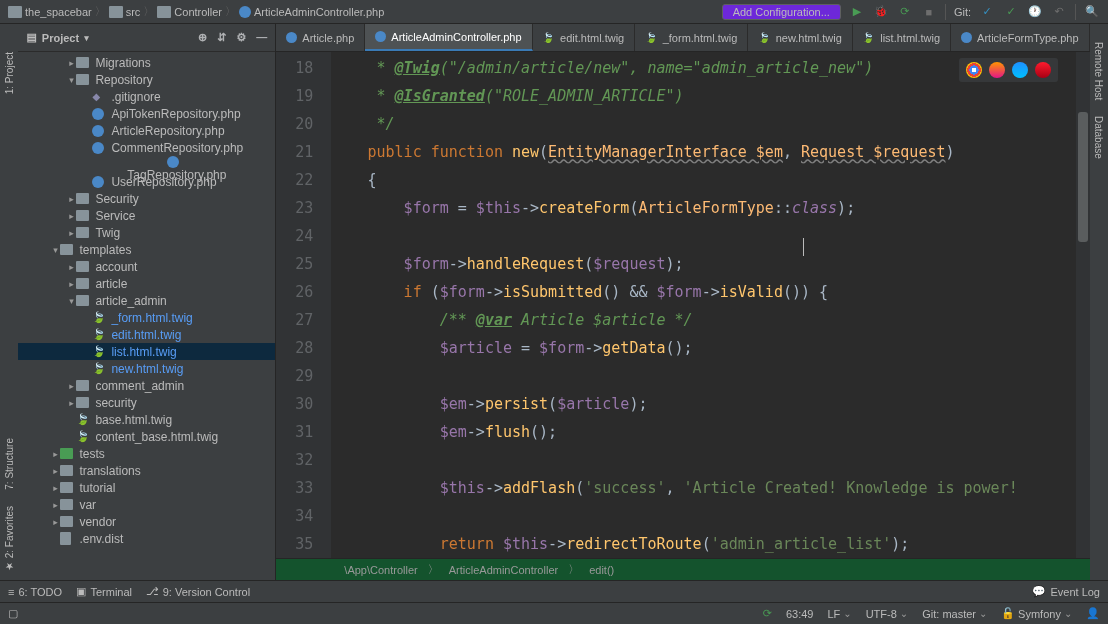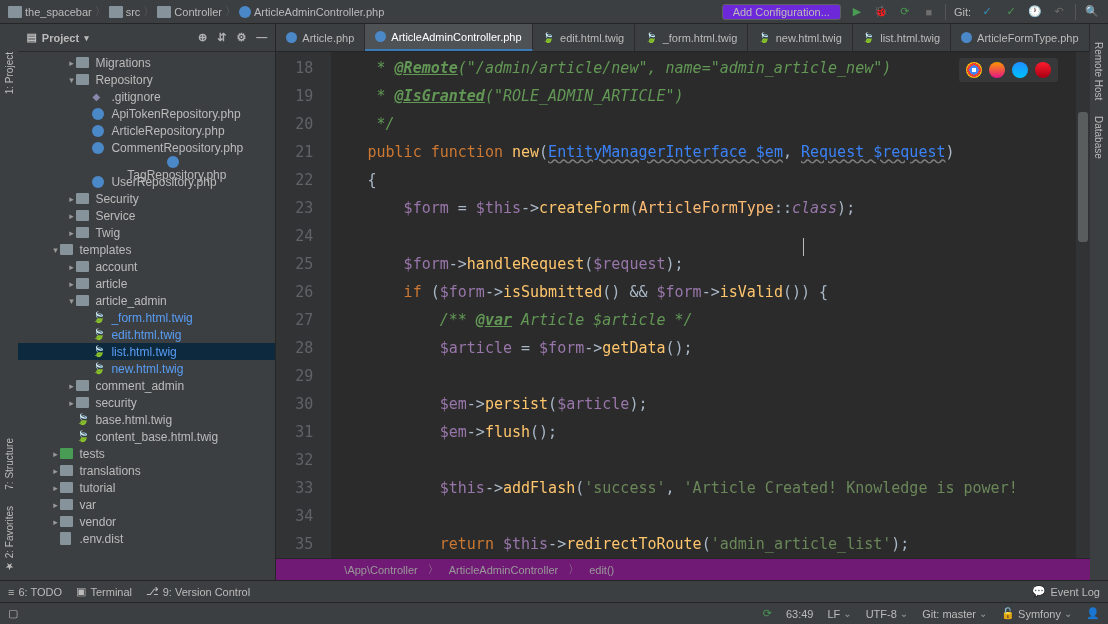--- a/index.html
+++ b/index.html
@@ -130,21 +130,21 @@
       white-space: pre;
       color: #a9b7c6;
       padding-top: 2px;
     }
     .c-doc { color: #629755; font-style: italic; }
     .c-doc-tag { font-weight: bold; text-decoration: underline; font-style: italic; }
     .c-kw { color: #cc7832; }
     .c-fn { color: #ffc66d; }
     .c-var { color: #9876aa; }
     .c-str { color: #6a8759; }
-    .c-type { color: #3b82f6; text-decoration: underline wavy #808080; }
+    .c-type { color: #fdba74; text-decoration: underline wavy #808080; }
     .c-cls { color: #fdba74; }
     .c-const { color: #9876aa; font-style: italic; }
 
     .browser-icons {
       position: absolute;
       top: 6px;
       right: 32px;
       display: flex;
       gap: 7px;
       background: rgba(60,63,65,0.7);
@@ -164,21 +164,21 @@
     }
     .right-strip-item { writing-mode: vertical-rl; padding: 8px 2px; cursor: pointer; display: flex; align-items: center; gap: 3px; }
 
     .editor-scrollbar { width: 14px; background: #313335; position: relative; }
     .scrollbar-thumb { position: absolute; right: 2px; top: 60px; width: 10px; height: 130px; background: #5a5d5e; border-radius: 3px; }
 
     .cursor-indicator { position: absolute; top: 186px; left: 527px; width: 1px; height: 18px; border-left: 1px solid #bbb; }
 
     .breadcrumb-bar {
       height: 22px;
-      background: #701a75;
+      background: #14532d;
       border-top: 1px solid #252525;
       display: flex;
       align-items: center;
       padding-left: 68px;
       font-size: 11px;
       gap: 10px;
     }
     .breadcrumb-bar span { color: #999; }
     .bc-sep { color: #555; }
 
@@ -524,21 +524,21 @@
           <div>27</div>
           <div>28</div>
           <div>29</div>
           <div>30</div>
           <div>31</div>
           <div>32</div>
           <div>33</div>
           <div>34</div>
           <div>35</div>
         </div>
-      <div class="code" id="code">     <span class="c-doc">* <span class="c-doc-tag">@Remote</span>("/admin/article/new", name="admin_article_new")</span>
+      <div class="code" id="code">     <span class="c-doc">* <span class="c-doc-tag">@Twig</span>("/admin/article/new", name="admin_article_new")</span>
      <span class="c-doc">* <span class="c-doc-tag">@IsGranted</span>("ROLE_ADMIN_ARTICLE")</span>
      <span class="c-doc">*/</span>
     <span class="c-kw">public</span> <span class="c-kw">function</span> <span class="c-fn">new</span>(<span class="c-type">EntityManagerInterface $em</span>, <span class="c-type">Request $request</span>)
     {
         <span class="c-var">$form</span> = <span class="c-var">$this</span>-&gt;<span class="c-fn">createForm</span>(<span class="c-cls">ArticleFormType</span>::<span class="c-const">class</span>);
 
         <span class="c-var">$form</span>-&gt;<span class="c-fn">handleRequest</span>(<span class="c-var">$request</span>);
         <span class="c-kw">if</span> (<span class="c-var">$form</span>-&gt;<span class="c-fn">isSubmitted</span>() &amp;&amp; <span class="c-var">$form</span>-&gt;<span class="c-fn">isValid</span>()) {
             <span class="c-doc">/** <span class="c-doc-tag">@var</span> Article $article */</span>
             <span class="c-var">$article</span> = <span class="c-var">$form</span>-&gt;<span class="c-fn">getData</span>();

